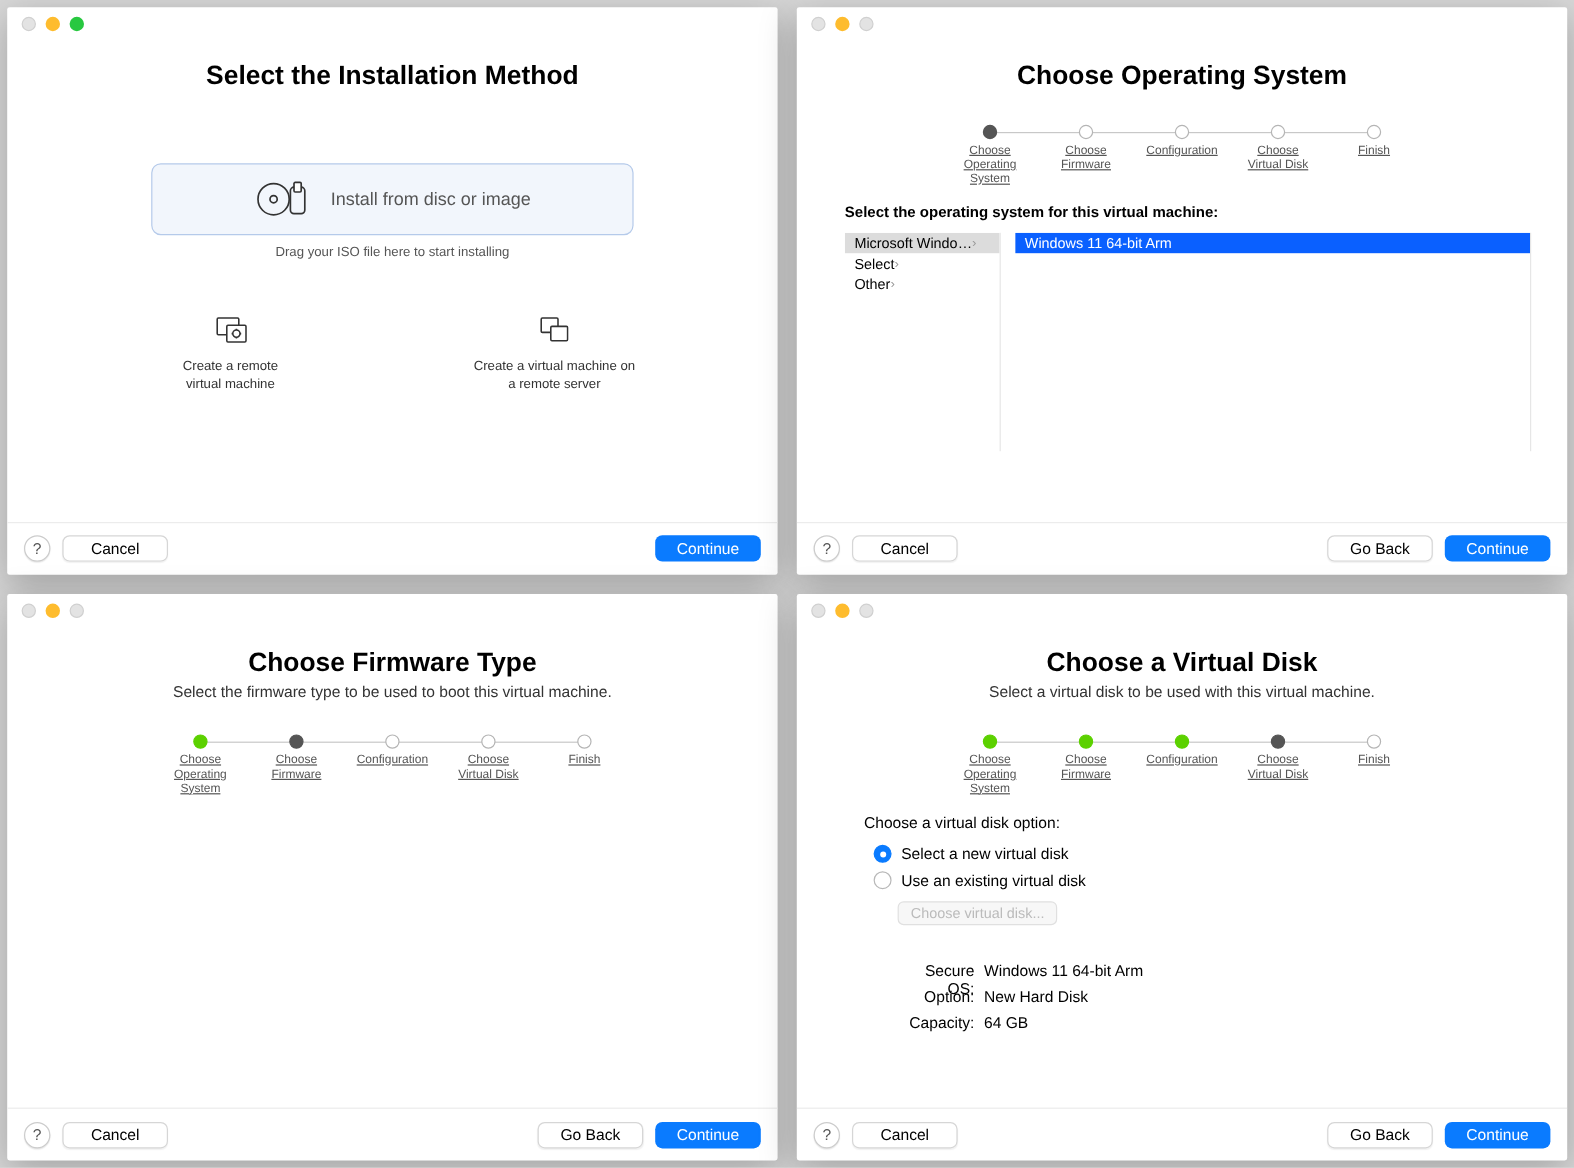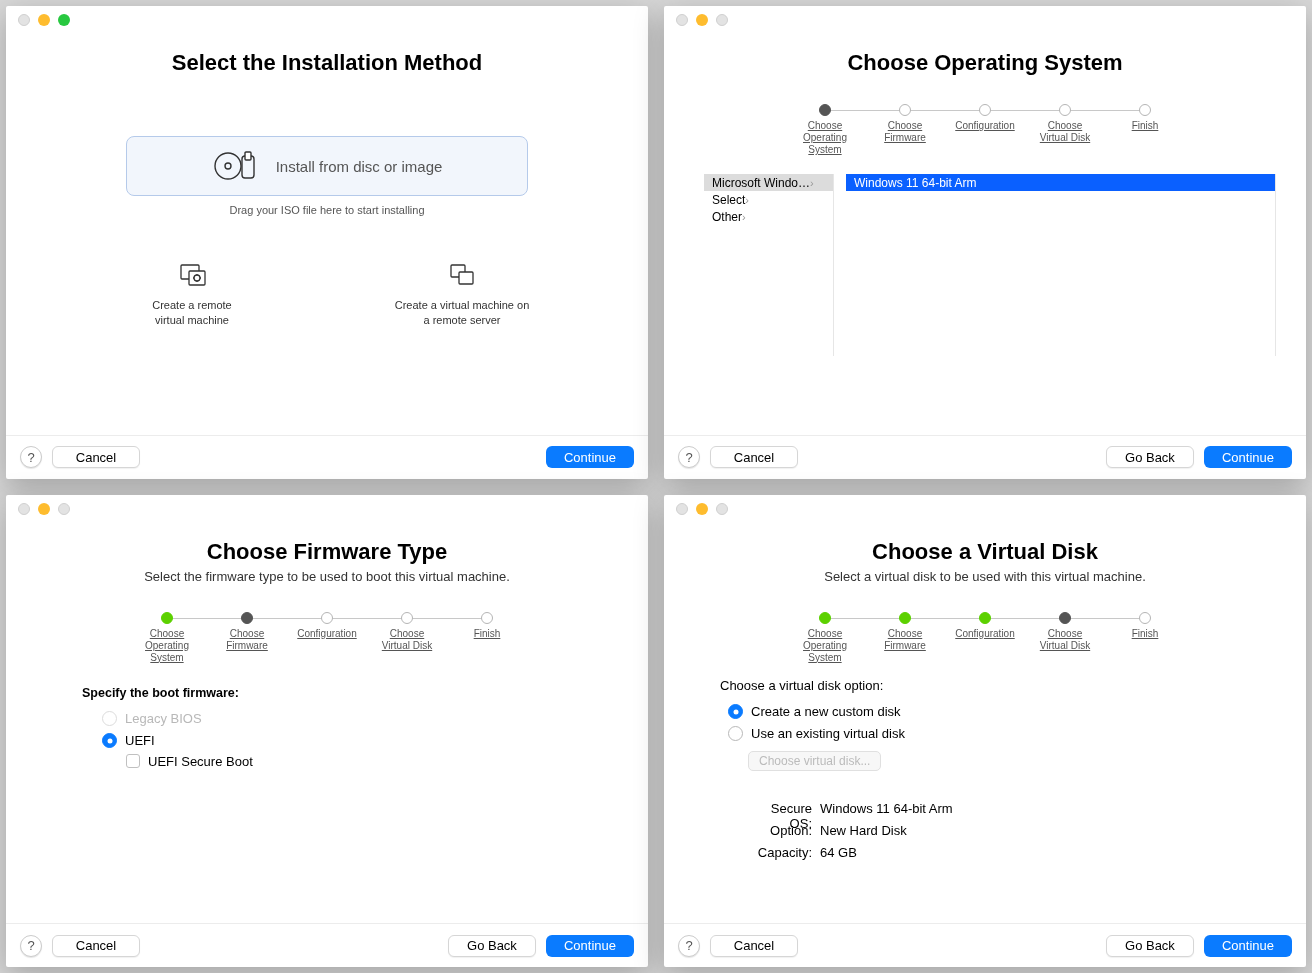--- a/index.html
+++ b/index.html
@@ -423,20 +423,21 @@
             <div class="step-line"></div>
             <div class="step-label">Choose
 Virtual Disk</div>
           </div>
       <div class="step">
             <div class="step-dot"></div>
             <div class="step-label">Finish</div>
           </div>
     </div>
 
+    <div class="section-label">Select the operating system for this virtual machine:</div>
 
     <div class="os-columns" style="margin-left:10px; margin-right:0;">
       <div class="os-col">
         <div class="os-item sel">
           <span>Microsoft Windo…</span>
           <span class="chev">›</span>
         </div>
         <div class="os-item">
           <span>Select</span>
           <span class="chev">›</span>
@@ -496,37 +497,20 @@
             <div class="step-line"></div>
             <div class="step-label">Choose
 Virtual Disk</div>
           </div>
       <div class="step">
             <div class="step-dot"></div>
             <div class="step-label">Finish</div>
           </div>
     </div>
 
-    <div style="margin-left:46px; margin-top:8px;">
-      <div class="section-label" style="margin-left:0;">Specify the boot firmware:</div>
-      <div class="radio-group">
-        <label class="radio-row disabled">
-          <input type="radio" class="mac" name="fw" disabled="" style="">
-          <span>Legacy BIOS</span>
-        </label>
-        <label class="radio-row">
-          <input type="radio" class="mac" name="fw" checked="" style="">
-          <span>UEFI</span>
-        </label>
-        <label class="checkbox-row">
-          <input type="checkbox" class="mac" style="">
-          <span>UEFI Secure Boot</span>
-        </label>
-      </div>
-    </div>
   </div>
   <div class="footer">
     <div class="help-btn">?</div>
     <button class="btn btn-default">Cancel</button>
     <div class="spacer"></div>
     <button class="btn btn-default">Go Back</button>
     <button class="btn btn-primary">Continue</button>
   </div>
 </div>
 
@@ -569,21 +553,21 @@
             <div class="step-dot"></div>
             <div class="step-label">Finish</div>
           </div>
     </div>
 
     <div style="margin-left:26px;">
       <div style="font-size:13px; margin-bottom:8px;">Choose a virtual disk option:</div>
       <div class="radio-group" style="margin-left:8px;">
         <label class="radio-row">
           <input type="radio" class="mac" name="disk" checked="" style="">
-          <span>Create a new custom disk</span>
+          <span>Select a new virtual disk</span>
         </label>
         <label class="radio-row">
           <input type="radio" class="mac" name="disk" style="">
           <span>Use an existing virtual disk</span>
         </label>
       </div>
       <button class="choose-btn" disabled="">Choose virtual disk...</button>
 
       <div class="summary">
         <div class="summary-row">

